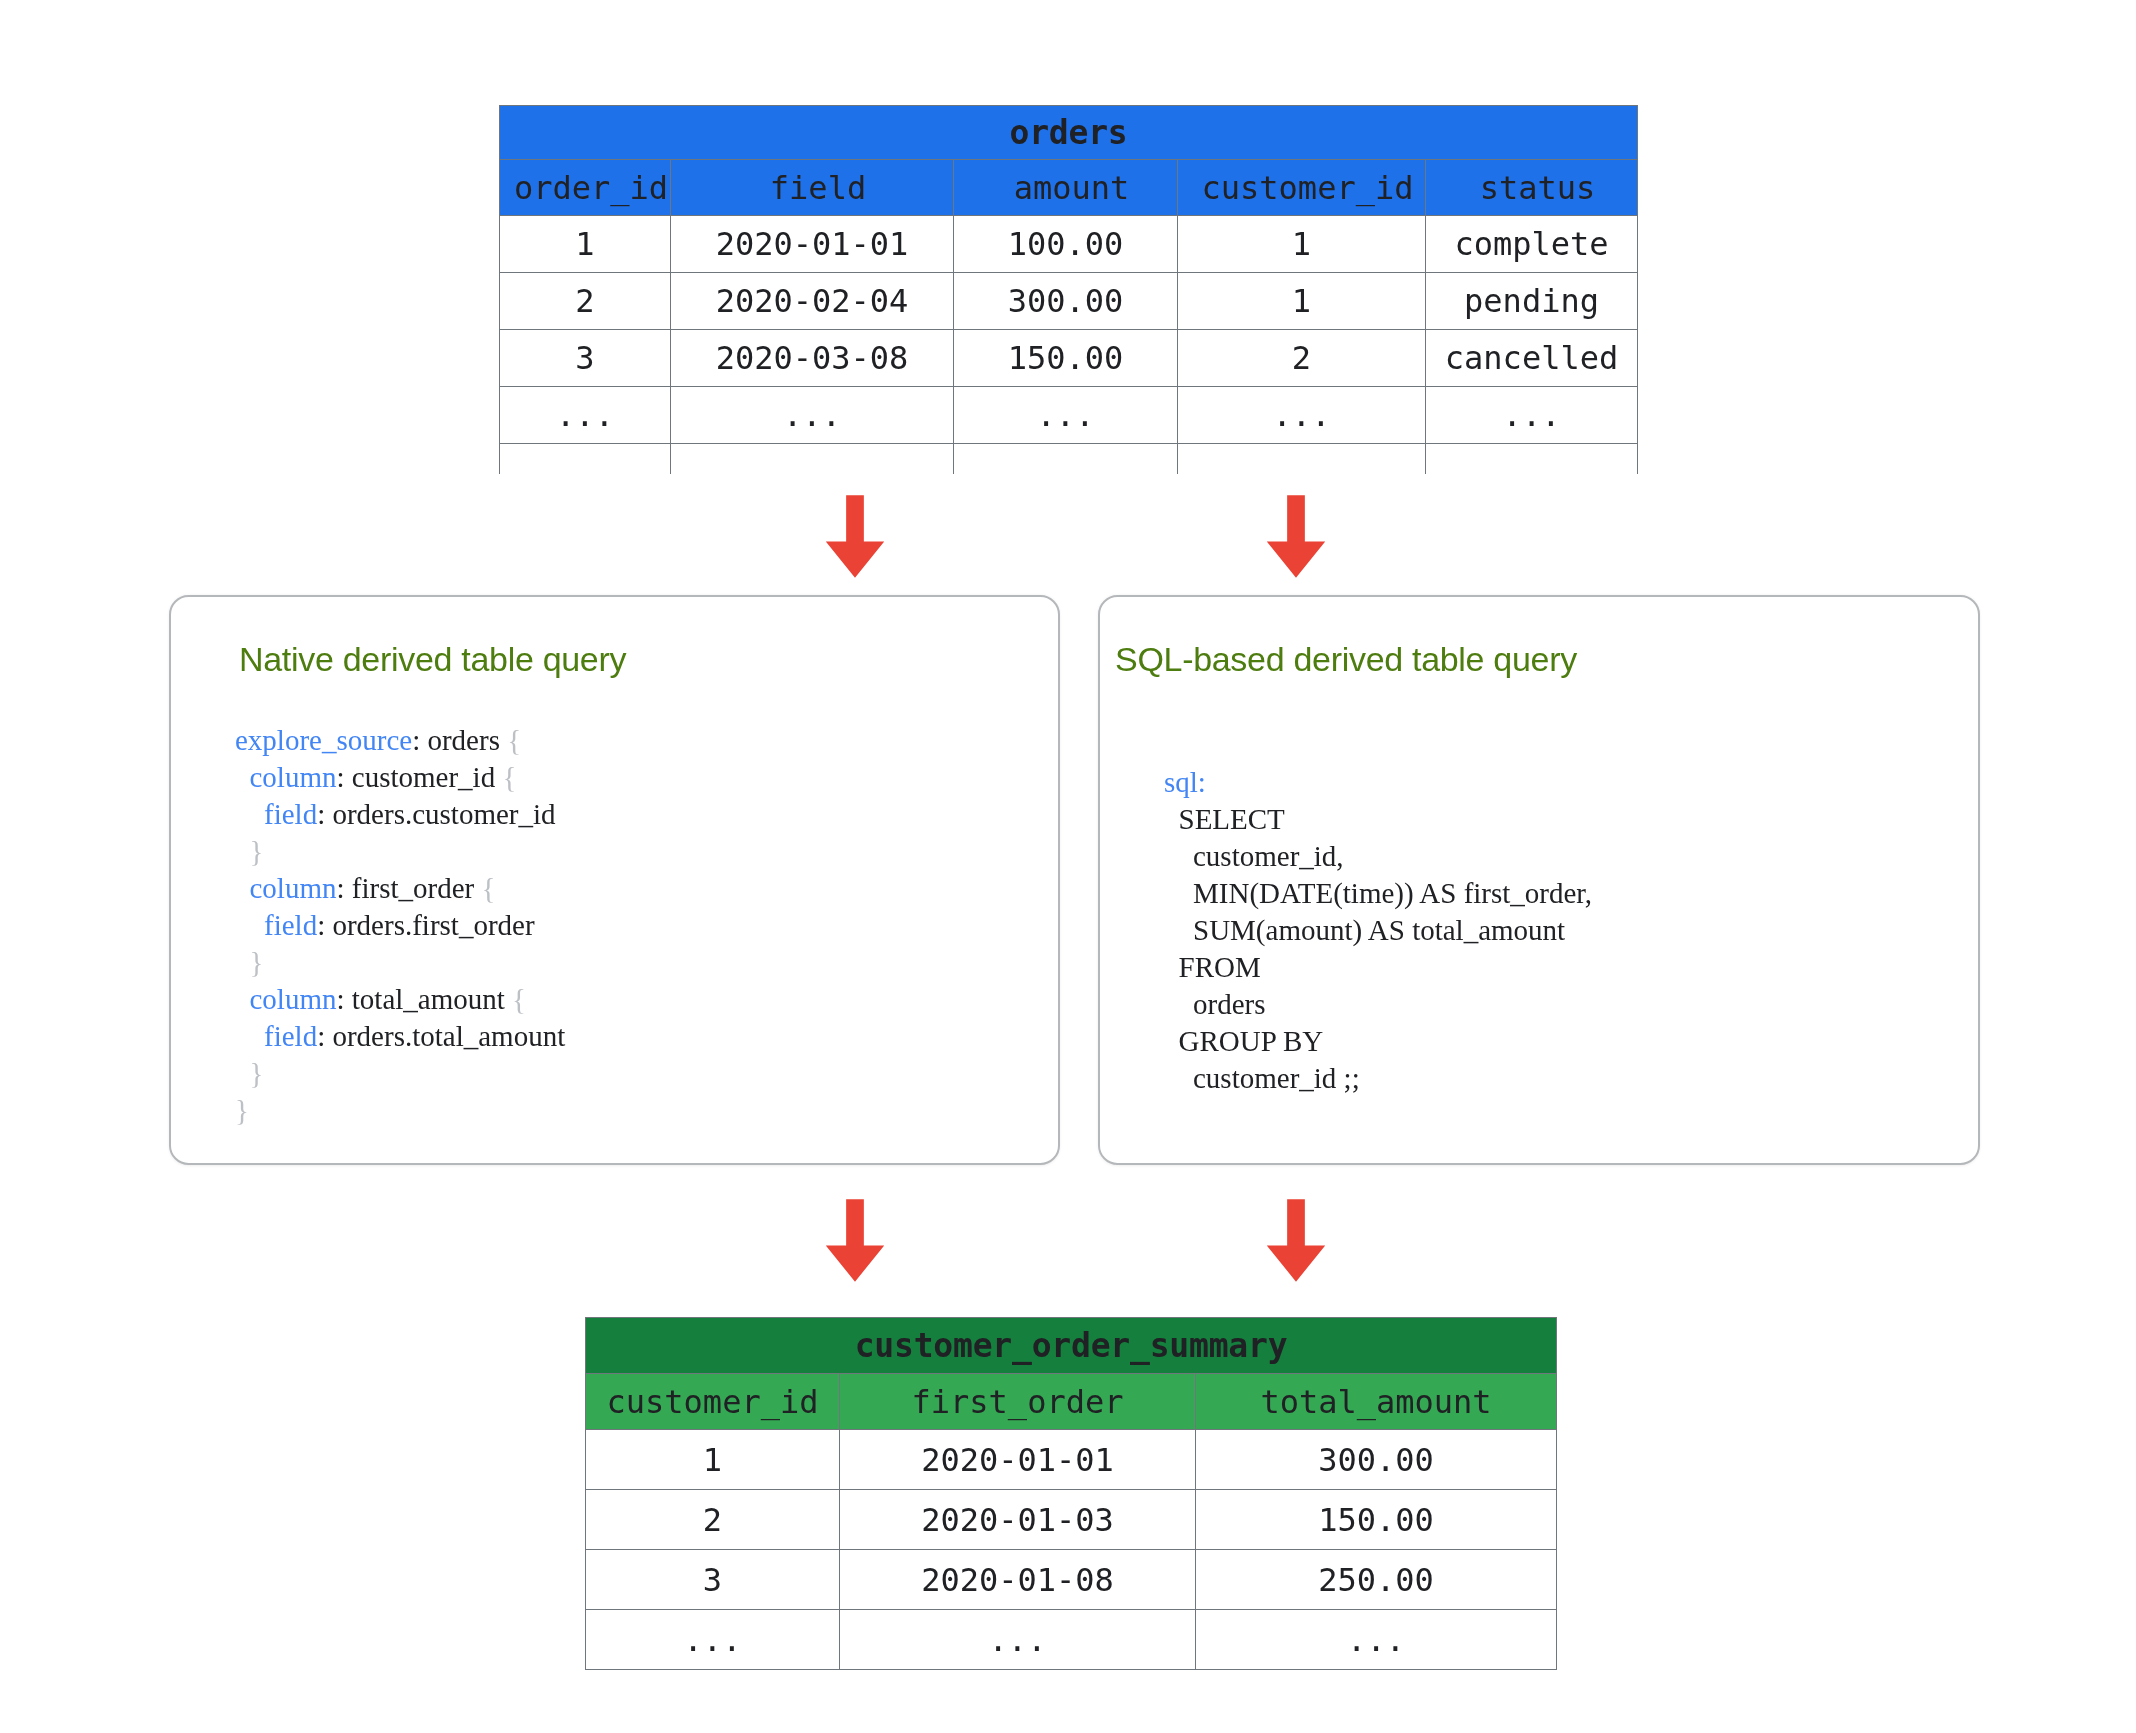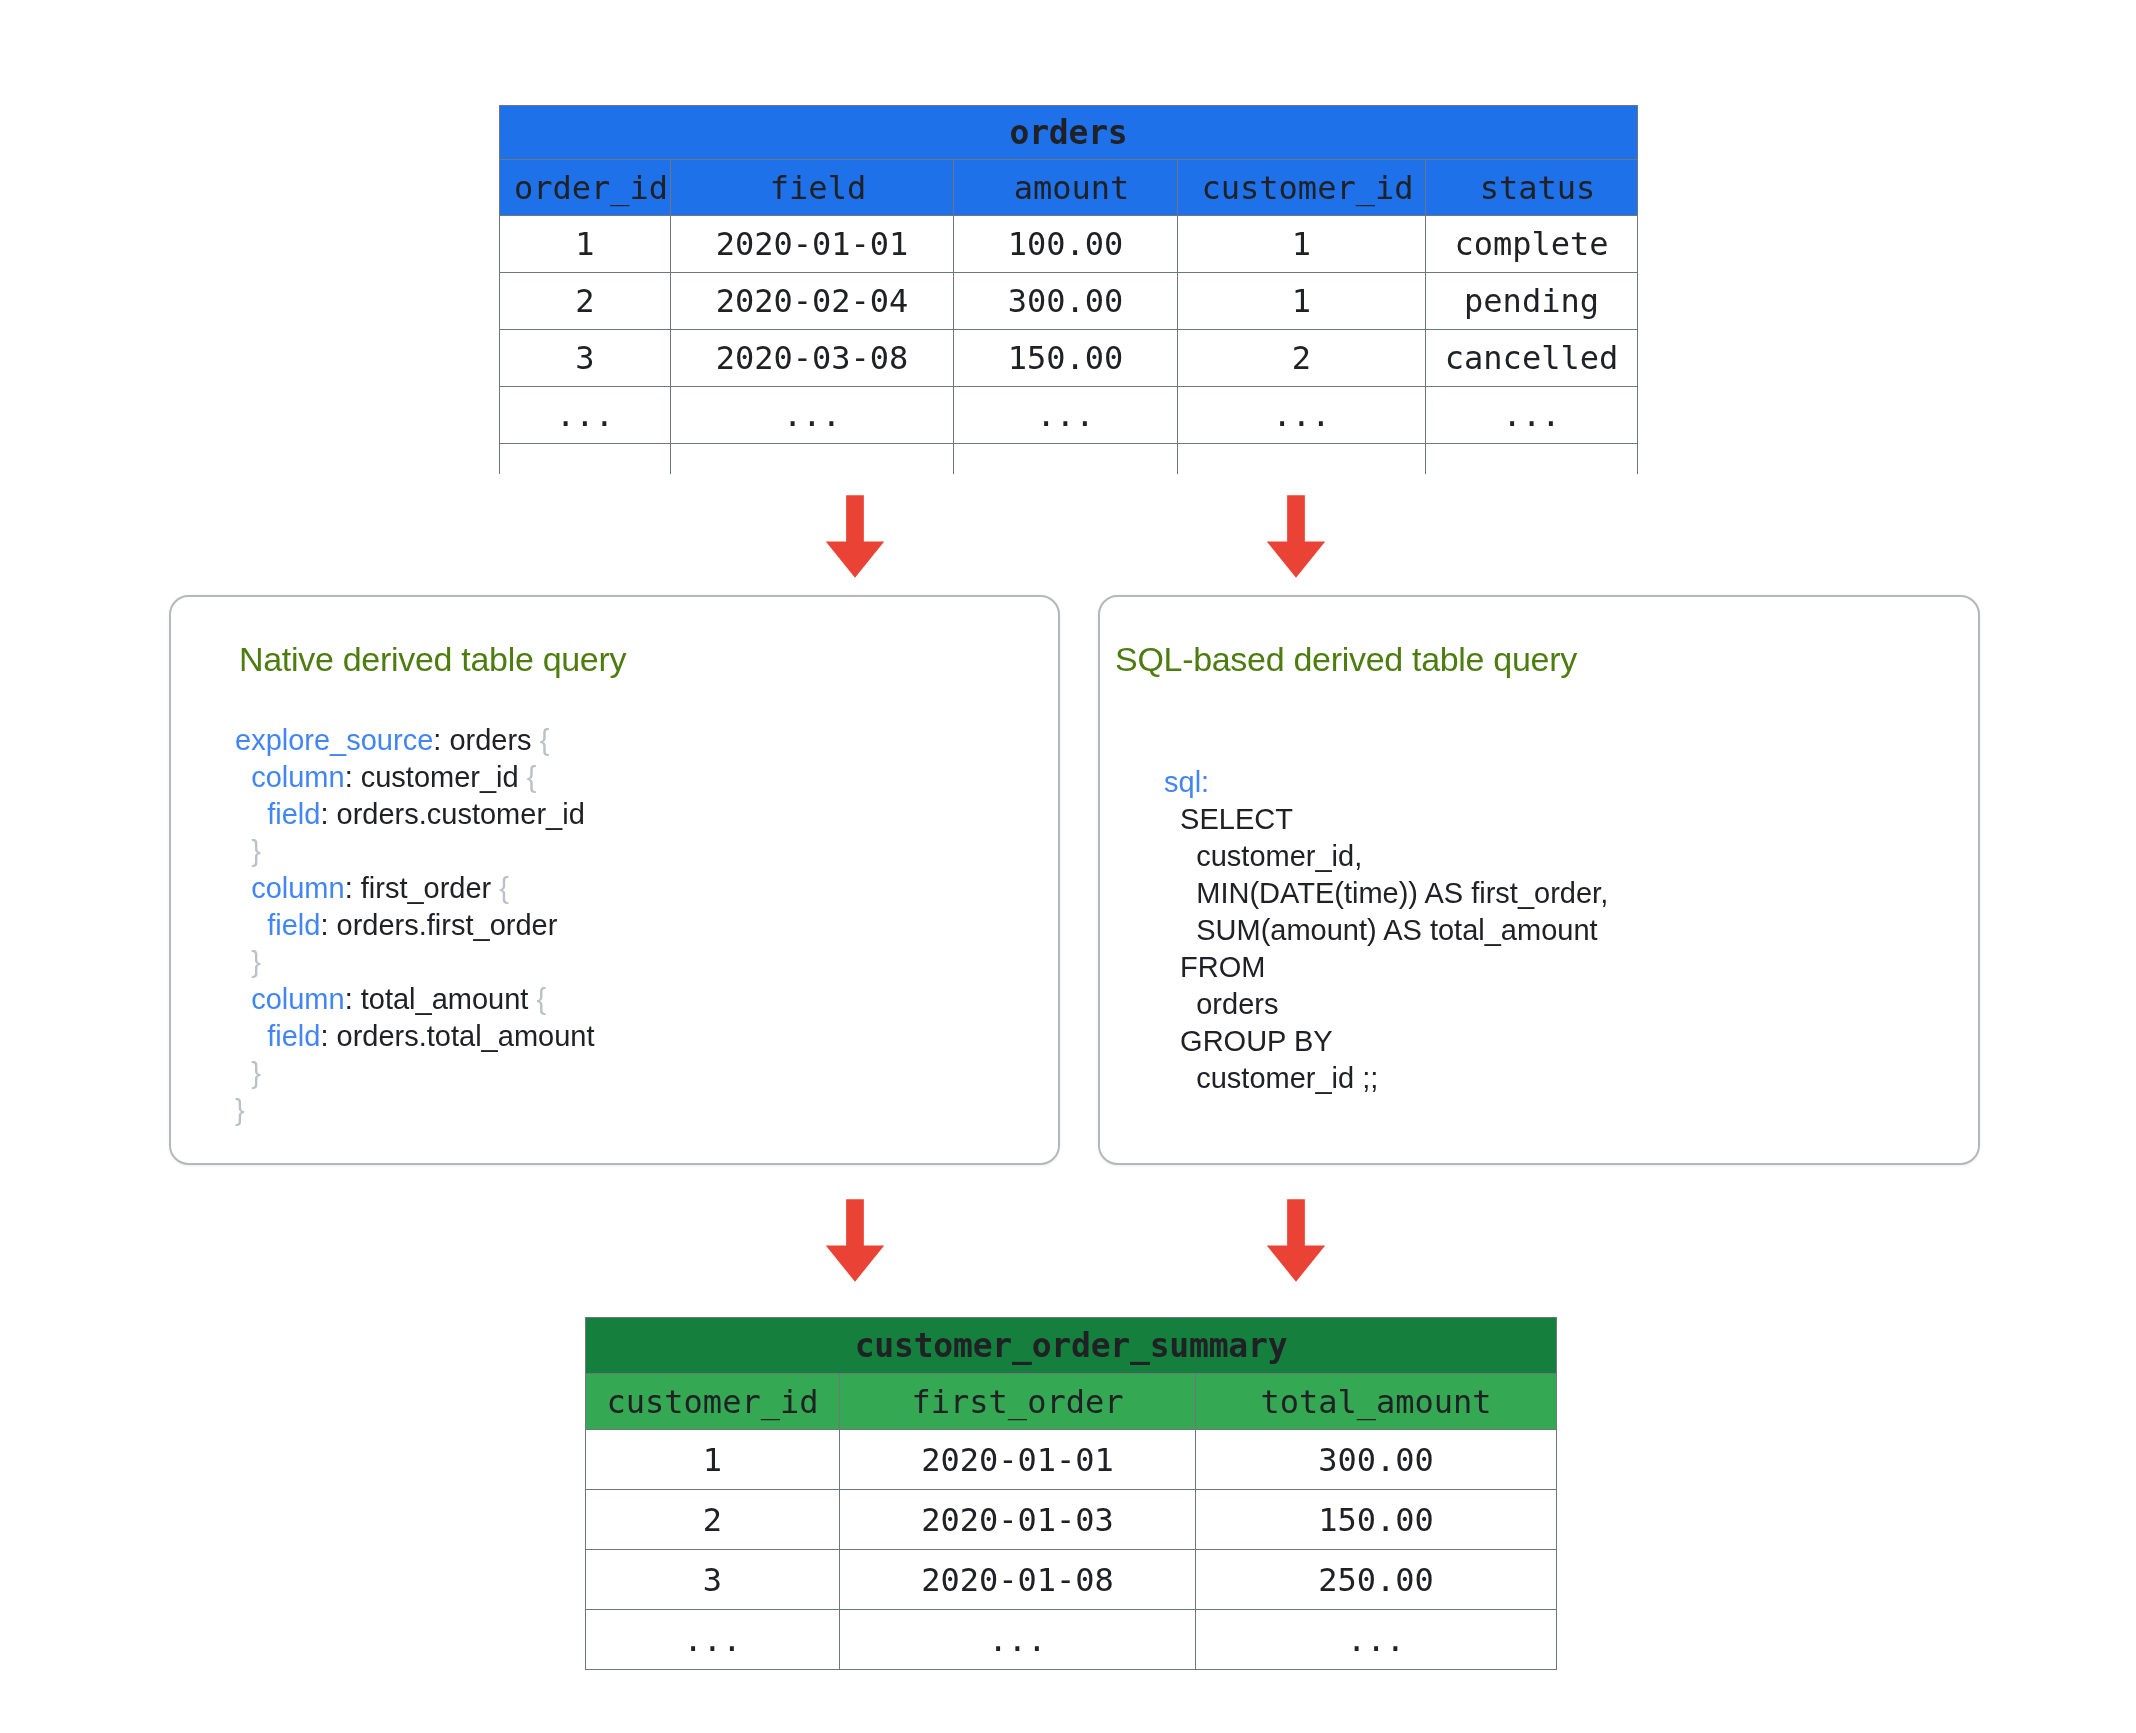--- a/index.html
+++ b/index.html
@@ -113,21 +113,21 @@
   .card-title {
     position: absolute;
     color: #4d7c0f;
     font-family: "Liberation Sans", sans-serif;
     font-size: 34px;
     letter-spacing: -0.3px;
     white-space: nowrap;
   }
   .code-body {
     position: absolute;
-    font-family: Liberation Sans, sans-serif;
+    font-family: Liberation Serif, serif;
     font-size: 29px;
     line-height: 37px;
     color: #202124;
     white-space: pre;
   }
   .kw   { color: #4285f4; }
   .brc  { color: #bdc1c6; }
 
   #card-native { left: 169px; top: 595px; width: 891px; height: 570px; }
   #card-sql    { left: 1098px; top: 595px; width: 882px; height: 570px; }

